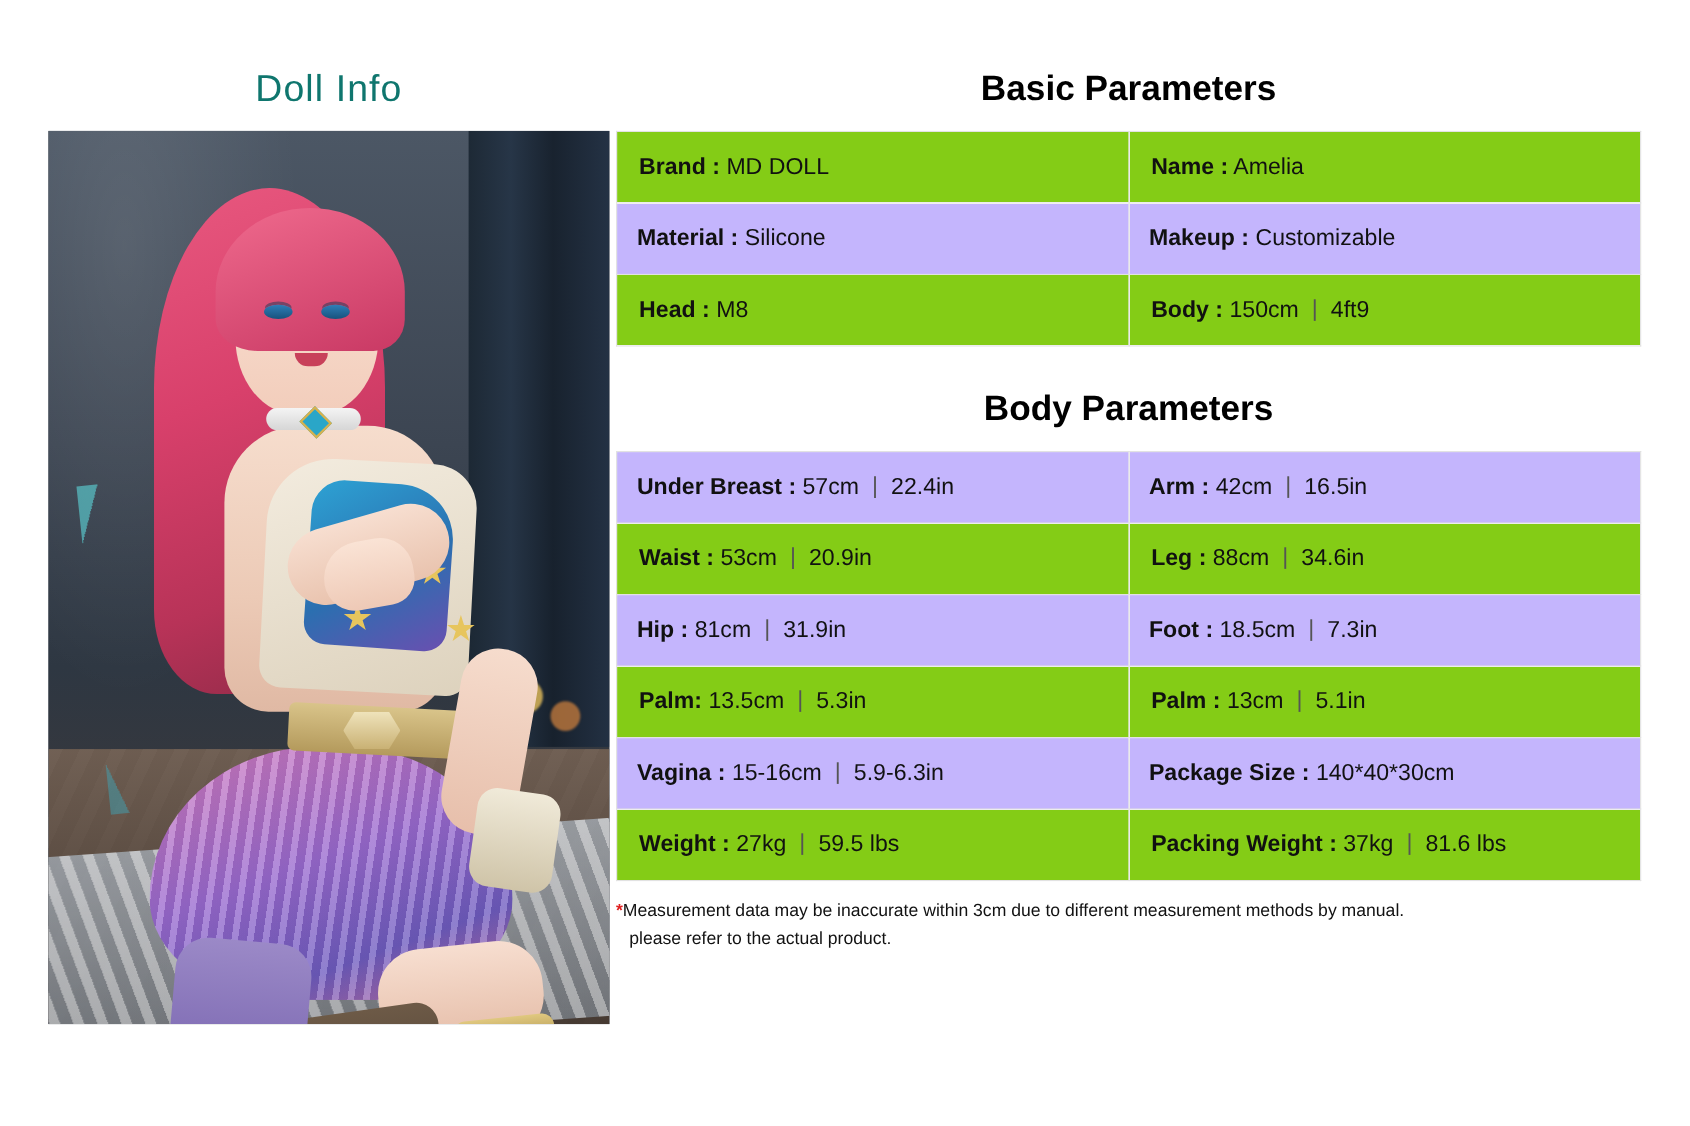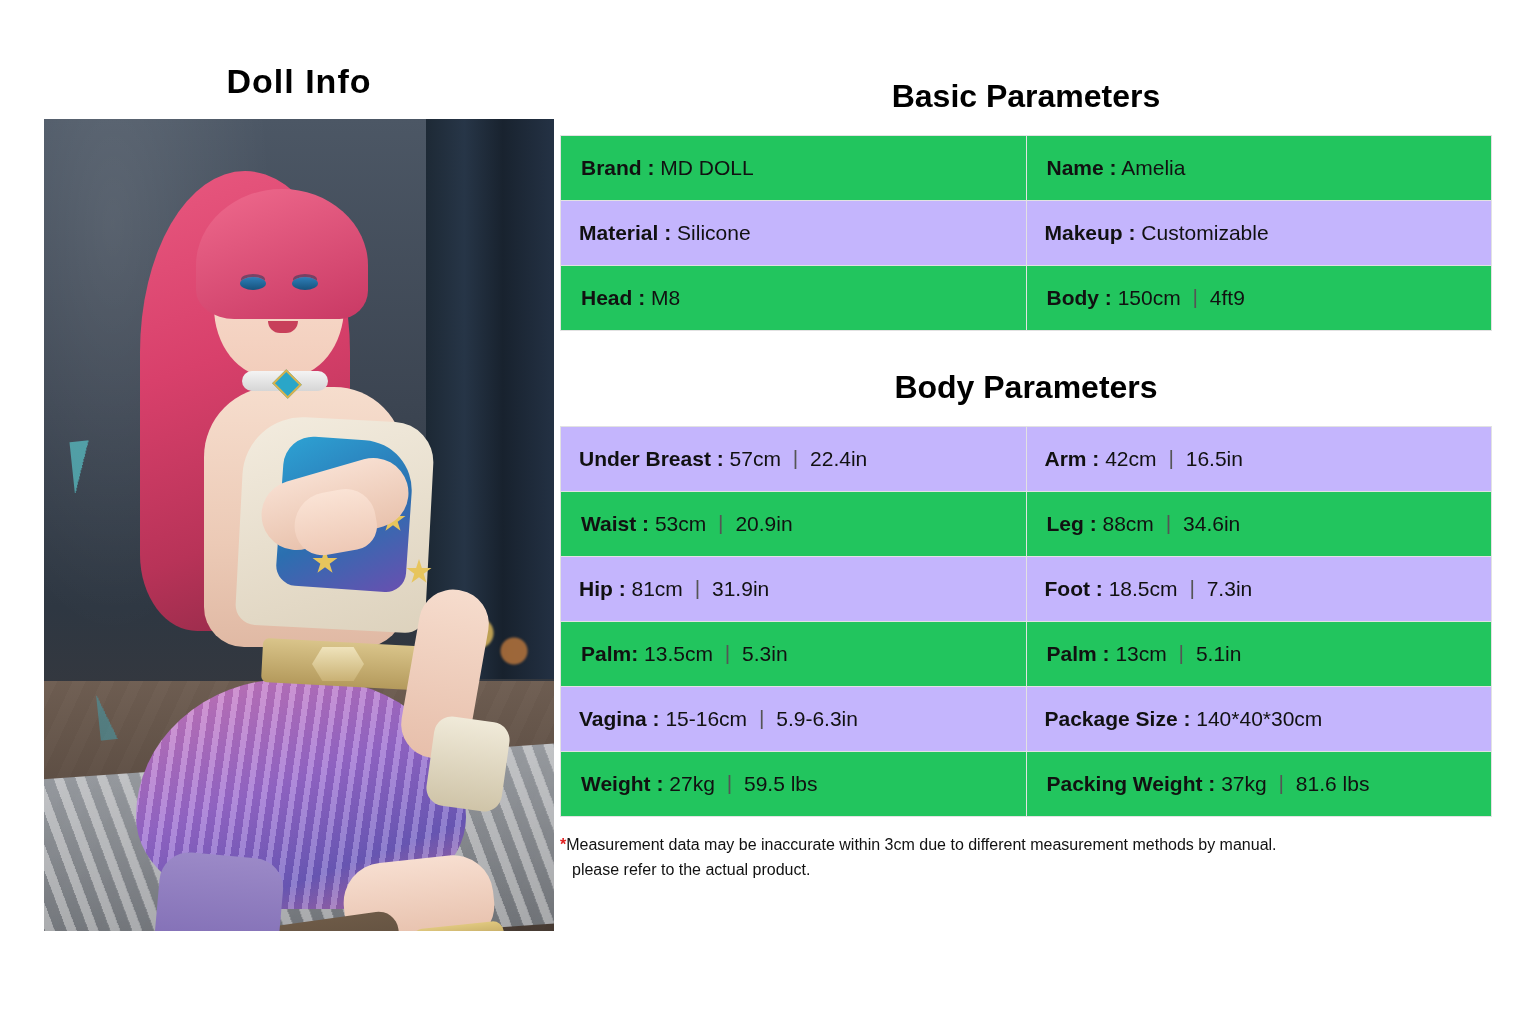--- a/index.html
+++ b/index.html
@@ -24,25 +24,25 @@
 
   
   .left-col {
     position: absolute;
     left: 44px;
     top: 62px;
     width: 510px;
   }
   .doll-info-title {
     font-size: 34px;
-    font-weight: bold;
+    font-weight: normal;
     text-align: center;
     letter-spacing: 1px;
     margin: 0 0 18px 0;
-    color: #000000;
+    color: #0f766e;
   }
   .photo-frame {
     position: relative;
     width: 510px;
     height: 812px;
     overflow: hidden;
     background: #2c3440;
   }
   
   .photo-bg {
@@ -215,21 +215,21 @@
   .right-col {
     position: absolute;
     left: 560px;
     top: 62px;
     width: 932px;
   }
   .section-title {
     font-size: 32px;
     font-weight: bold;
     text-align: center;
-    margin: 16px 0 20px 0;
+    margin: 0 0 20px 0;
     color: #000;
   }
   .section-title.second {
     margin-top: 38px;
   }
 
   table.param-table {
     width: 100%;
     border-collapse: collapse;
     table-layout: fixed;
@@ -238,21 +238,21 @@
     border: 1px solid #e2e2e2;
     height: 64px;
     padding: 0 18px;
     font-size: 21px;
     color: #111;
     vertical-align: middle;
     white-space: nowrap;
     overflow: hidden;
   }
   table.param-table tr.shaded td {
-    background: #22c55e;
+    background: #84cc16;
     padding-left: 20px;
   }
   table.param-table tr.plain td {
     background: #c4b5fd;
   }
   .label {
     font-weight: bold;
   }
   .sep {
     display: inline-block;

